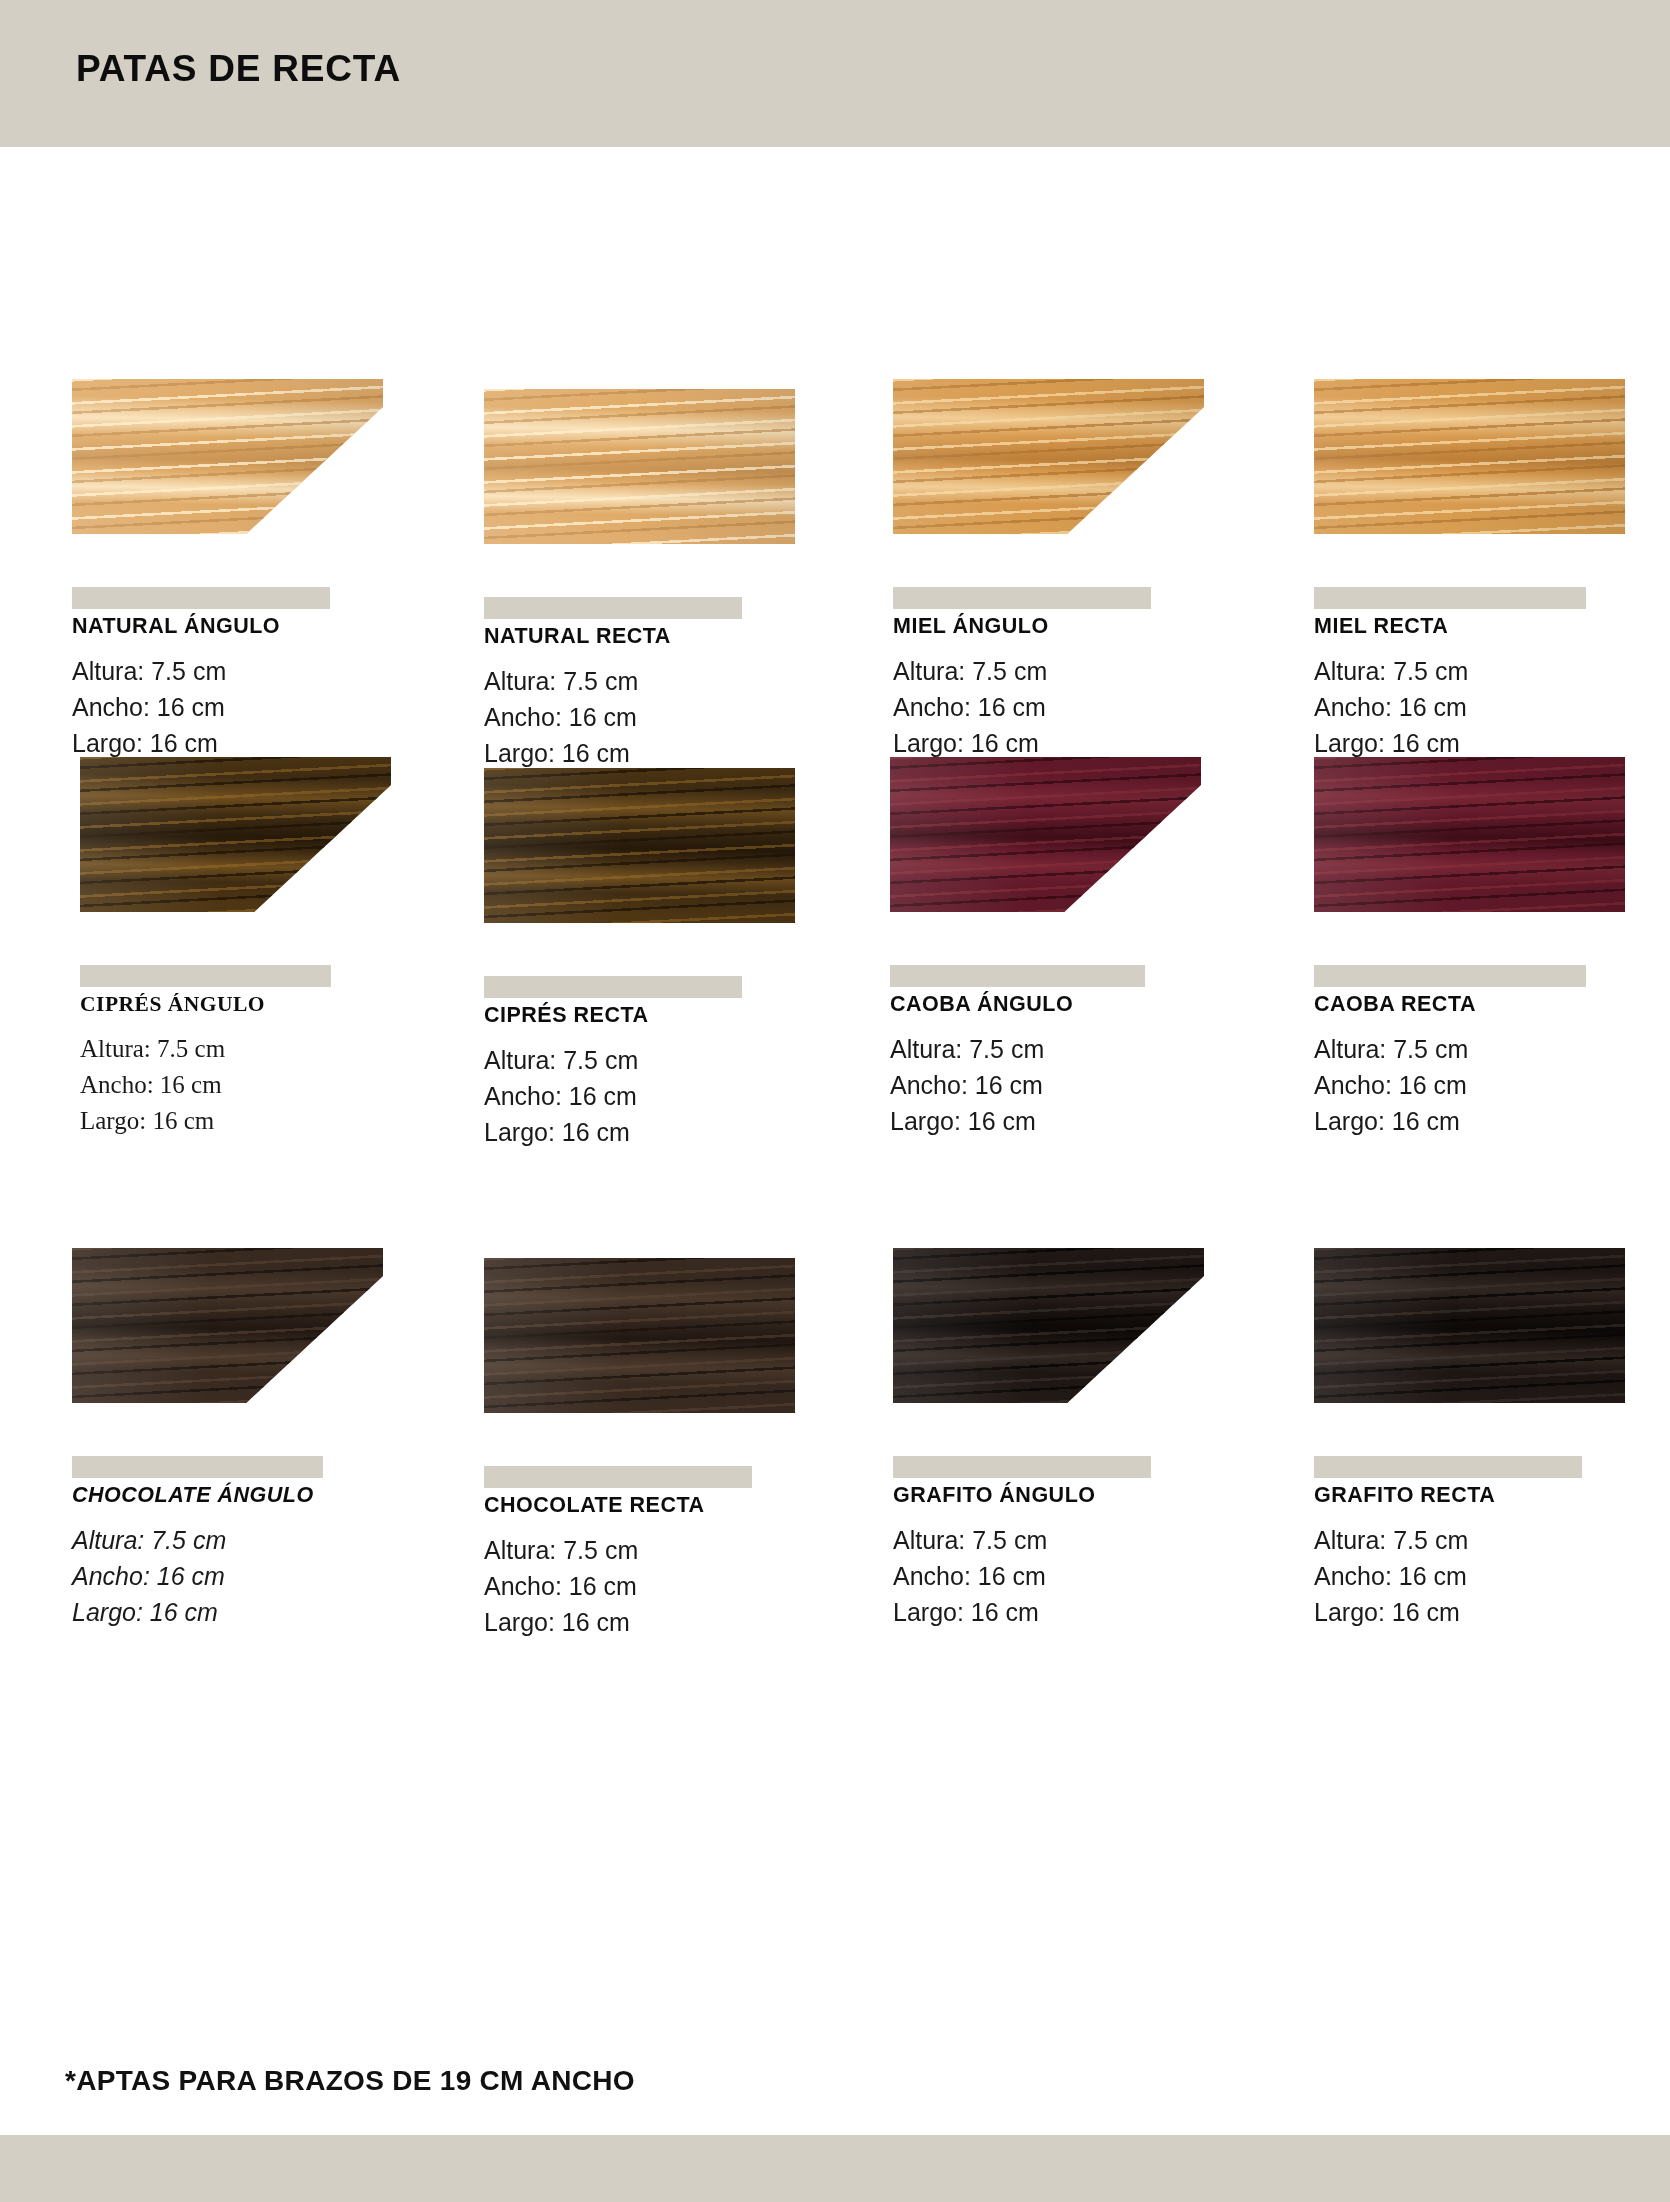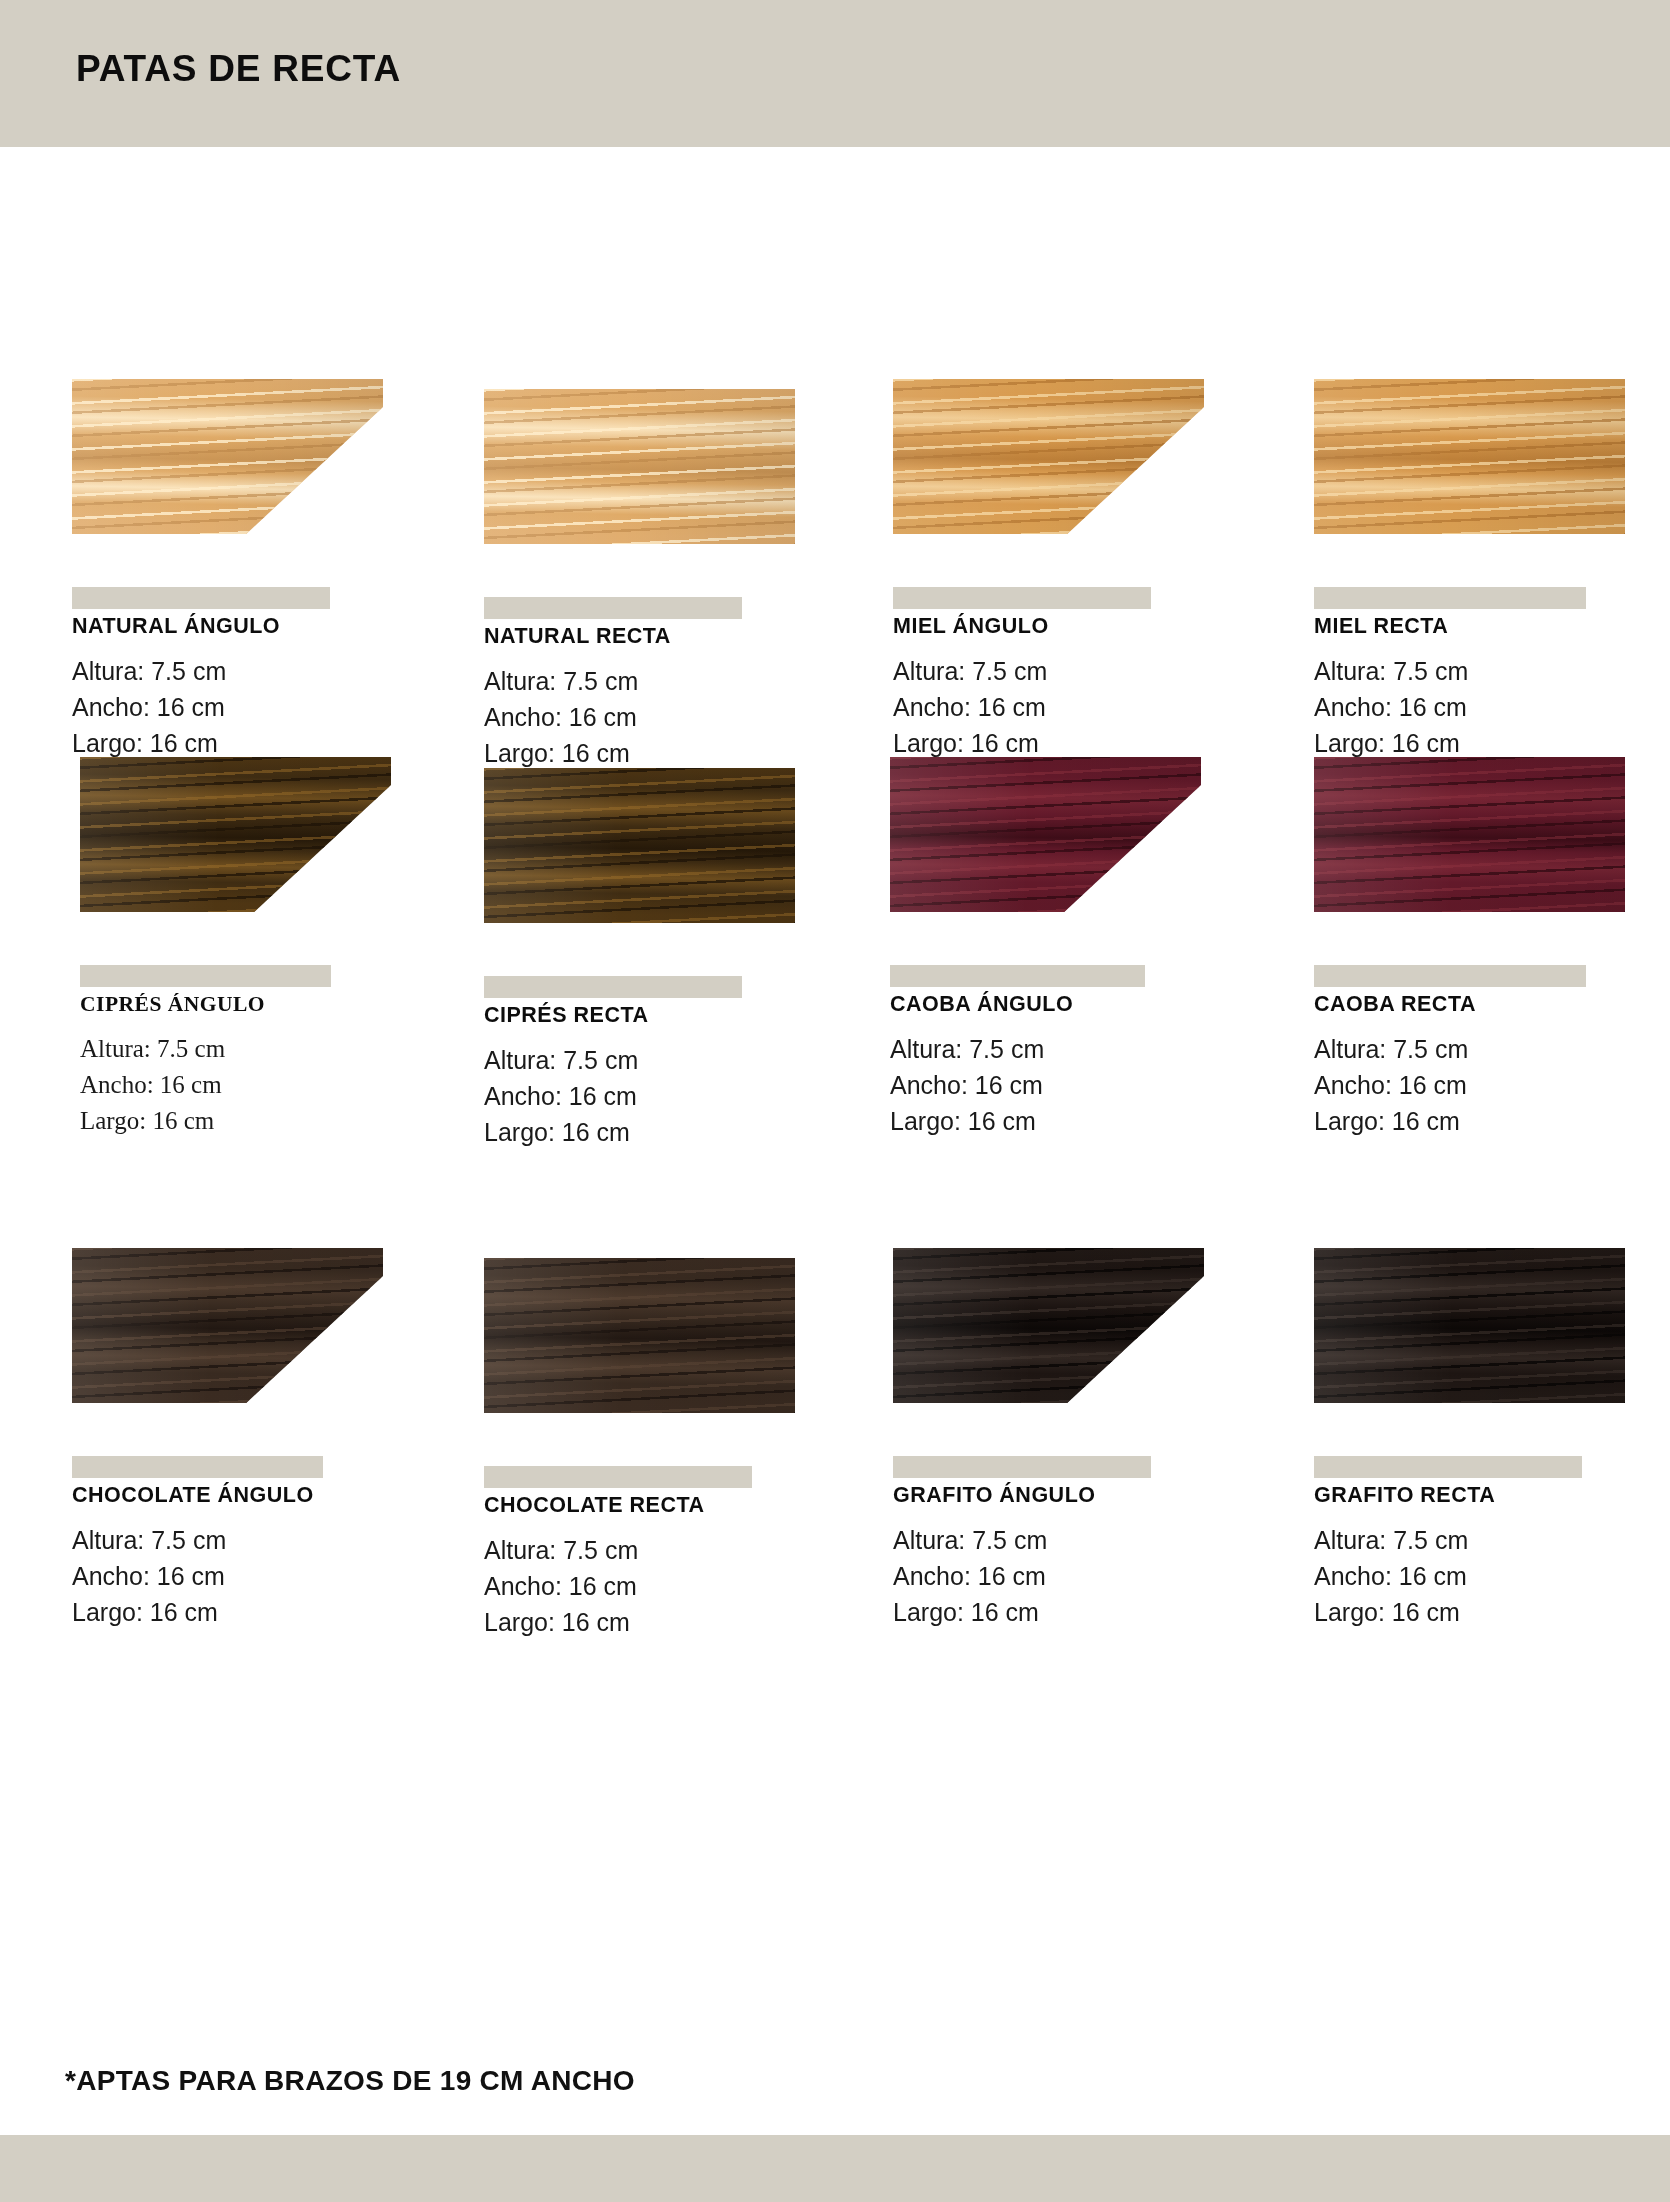--- a/index.html
+++ b/index.html
@@ -211,21 +211,21 @@
         <div class="swatch recta" style="background-image: linear-gradient(92deg, rgba(255, 255, 255, 0.1) 0%, rgba(255, 255, 255, 0) 45%, rgba(0, 0, 0, 0.08) 100%), repeating-linear-gradient(177deg, rgba(140, 48, 62, 0.5) 0px, rgba(140, 48, 62, 0.5) 2.6px, rgba(0, 0, 0, 0) 2.6px, rgba(0, 0, 0, 0) 9.5px, rgba(46, 8, 16, 0.7) 9.5px, rgba(46, 8, 16, 0.7) 12px, rgba(0, 0, 0, 0) 12px, rgba(0, 0, 0, 0) 23px), linear-gradient(181deg, rgba(92, 24, 38, 0.55) 0%, rgba(0, 0, 0, 0) 14%, rgba(140, 48, 62, 0.5) 27%, rgba(0, 0, 0, 0) 38%, rgba(46, 8, 16, 0.7) 52%, rgba(0, 0, 0, 0) 60%, rgba(140, 48, 62, 0.5) 70%, rgba(0, 0, 0, 0) 80%, rgba(92, 24, 38, 0.55) 93%), linear-gradient(rgb(99, 25, 42), rgb(99, 25, 42));"></div>
       </div>
       <div class="accent-bar" style="width: 272px; margin-top: 53px;"></div>
       <div class="card-name">CAOBA RECTA</div>
       <div class="specs">
         <div class="spec-line">Altura: 7.5 cm</div>
         <div class="spec-line">Ancho: 16 cm</div>
         <div class="spec-line">Largo: 16 cm</div>
       </div>
     </div>
-    <div class="card" style="left: 72px; top: 1093px;">
+    <div class="card" style="left: 72px; top: 1093px; font-style: italic;">
       <div class="swatch-wrap">
         <div class="swatch angulo" style="background-image: linear-gradient(92deg, rgba(255, 255, 255, 0.1) 0%, rgba(255, 255, 255, 0) 45%, rgba(0, 0, 0, 0.08) 100%), repeating-linear-gradient(177deg, rgba(92, 70, 54, 0.55) 0px, rgba(92, 70, 54, 0.55) 2.6px, rgba(0, 0, 0, 0) 2.6px, rgba(0, 0, 0, 0) 9.5px, rgba(24, 16, 12, 0.7) 9.5px, rgba(24, 16, 12, 0.7) 12px, rgba(0, 0, 0, 0) 12px, rgba(0, 0, 0, 0) 23px), linear-gradient(181deg, rgba(60, 44, 34, 0.55) 0%, rgba(0, 0, 0, 0) 14%, rgba(92, 70, 54, 0.55) 27%, rgba(0, 0, 0, 0) 38%, rgba(24, 16, 12, 0.7) 52%, rgba(0, 0, 0, 0) 60%, rgba(92, 70, 54, 0.55) 70%, rgba(0, 0, 0, 0) 80%, rgba(60, 44, 34, 0.55) 93%), linear-gradient(rgb(56, 42, 32), rgb(56, 42, 32));"></div>
       </div>
       <div class="accent-bar" style="width: 251px; margin-top: 53px;"></div>
       <div class="card-name">CHOCOLATE ÁNGULO</div>
       <div class="specs">
         <div class="spec-line">Altura: 7.5 cm</div>
         <div class="spec-line">Ancho: 16 cm</div>
         <div class="spec-line">Largo: 16 cm</div>
       </div>

